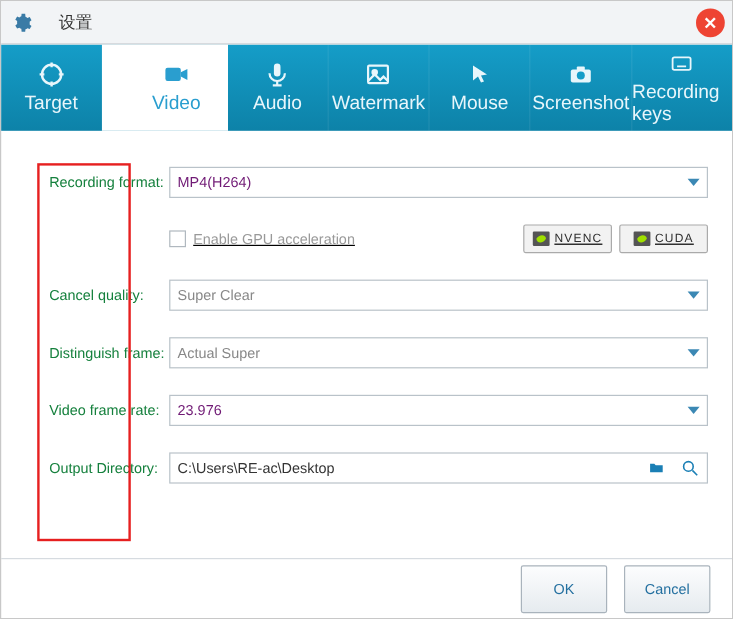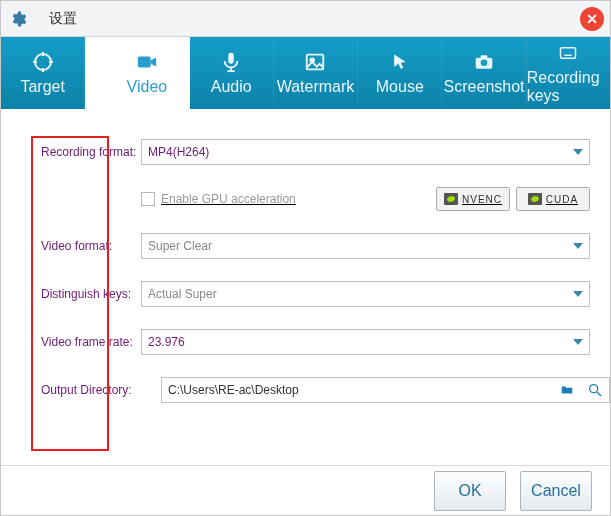--- a/index.html
+++ b/index.html
@@ -31,21 +31,21 @@
     background: #fff; color: #2a9ecf; padding-left: 20px;
   }
   .tab-icon { width: 28px; height: 24px; display:flex; align-items:center; justify-content:center; }
   .tab-label { font-size: 16px; }
 
   .content {
     flex: 1; padding: 30px 20px 10px 20px; position: relative; overflow:hidden;
   }
   .row { display: flex; align-items: center; margin-bottom: 22px; }
   .label {
-    width: 120px; text-align: left; font-size: 12px; color: #701a75; padding-left: 20px;
+    width: 120px; text-align: left; font-size: 12px; color: #15803d; padding-left: 20px;
   }
   .field { flex: 1; position: relative; }
   .select {
     width: 100%; height: 26px; border: 1px solid #b9c2c9; background: #fff;
     padding: 0 26px 0 6px; font-size: 12px; color: #701a75; position: relative;
     display:flex; align-items:center;
   }
   .select.disabled { color:#888; }
   .sel-arrow {
     position: absolute; right: 6px; top: 50%; transform: translateY(-50%);
@@ -61,36 +61,36 @@
     width:74px; height:24px; border:1px solid #aaa; border-radius:2px;
     display:flex; align-items:center; justify-content:center; gap:4px;
     font-size:10px; letter-spacing:1px; color:#2f2f2f; background:#f2f2f2;
   }
   .badge .logo-sq {
     width:14px; height:12px; background:#555; border-radius:1px; display:flex; align-items:center; justify-content:center;
   }
   .badge .logo-sq svg { width:10px; height:8px; fill:#9fe000; }
   .output-field {
     width:100%; height:26px; border:1px solid #b9c2c9; display:flex; align-items:center;
-    padding:0 4px 0 6px; gap:8px;margin-left:20px;
+    padding:0 4px 0 6px; gap:8px;
   }
   .output-text { flex:1; font-size:12px; color:#333; }
   .mini-btn { width:20px; height:18px; display:flex; align-items:center; justify-content:center; color:#1a7fb5; cursor:pointer; }
 
   .red-box {
     position:absolute; left:30px; top:135px; width:78px; height:315px;
     border:2px solid #e62020; pointer-events:none;
   }
 
   .footer {
     height: 50px; border-top:1px solid #d6dbe0; display:flex; align-items:center; justify-content:flex-end; gap:14px; padding:0 18px;
   }
   .btn {
     min-width:72px; height:40px; border:1px solid #a9b3bc; background:linear-gradient(#fcfdfe,#e6ebef);
-    border-radius:2px; font-size:16px; color:#385; color:#2470a0; display:flex; align-items:center; justify-content:center; cursor:pointer;
+    border-radius:2px; font-size:12px; color:#385; color:#2470a0; display:flex; align-items:center; justify-content:center; cursor:pointer;
   }
   .btn.primary { }
 </style>
 </head>
 <body>
 
 <div class="window">
 
   <div class="titlebar">
     <span class="gear-icon">
@@ -214,31 +214,31 @@
                   <path d="M1 4c2-4 8-4 8 0-2 4-8 4-8 0z"></path>
                 </svg>
               </span>
             <span>CUDA</span>
           </div>
         </div>
       </div>
     </div>
 
     <div class="row">
-      <div class="label">Video format:</div>
+      <div class="label">Cancel quality:</div>
       <div class="field">
         <div class="select disabled">
           <span>Super Clear</span>
           <span class="sel-arrow"></span>
         </div>
       </div>
     </div>
 
     <div class="row" style="margin-top:12px;">
-      <div class="label">Distinguish keys:</div>
+      <div class="label">Distinguish frame:</div>
       <div class="field">
         <div class="select disabled">
           <span>Actual Super</span>
           <span class="sel-arrow"></span>
         </div>
       </div>
     </div>
 
     <div class="row" style="margin-top:12px;">
       <div class="label">Video frame rate:</div>

